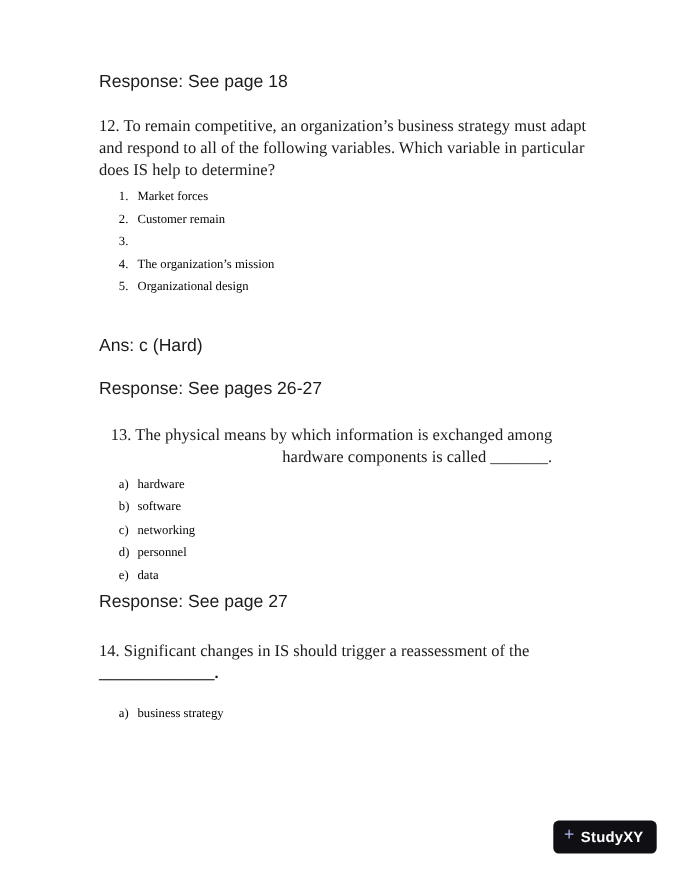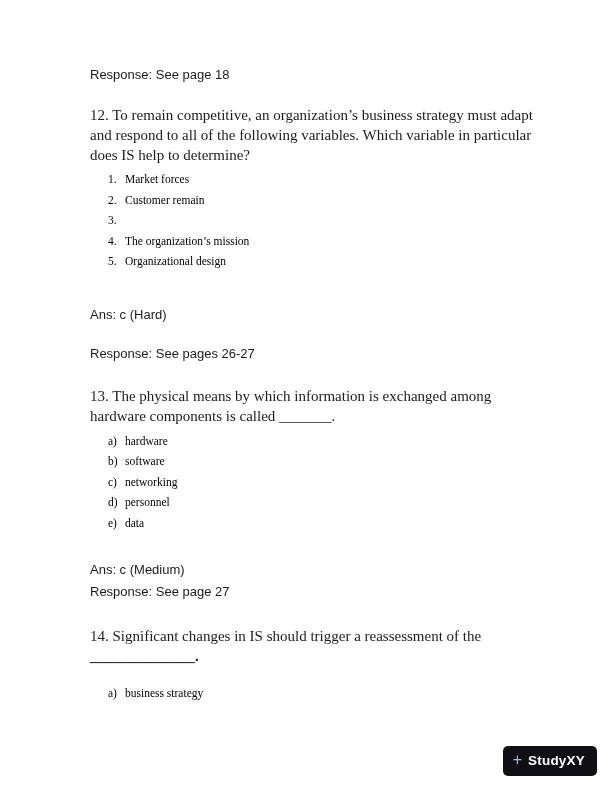--- a/index.html
+++ b/index.html
@@ -11,32 +11,32 @@
     margin: 0 auto;
     background: #ffffff;
     overflow: hidden;
     font-family: "Liberation Sans", sans-serif;
     color: #1b1b1b;
   }
   .content { padding: 68px 0 0 90px; }
 
   .sans-line {
     font-family: "Liberation Sans", sans-serif;
-    font-size: 13px;
+    font-size: 16px;
     line-height: 14px;
     color: #1b1b1b;
   }
   .stem {
     font-family: Liberation Serif, serif;
     font-size: 15px;
     line-height: 20px;
     max-width: 445px;
     color: #1b1b1b;
   }
-  .stem.narrow { max-width: 412px; }
+  .stem.narrow { max-width: 412px; text-align: right; }
   .bold { font-weight: bold; }
 
   .olist {
     font-family: "Liberation Serif", serif;
     font-size: 11.5px;
     line-height: 20.5px;
     color: #000000;
     padding-left: 18px;
   }
   .opt { display: flex; }
@@ -135,21 +135,20 @@
       <div class="opt">
         <span class="marker">d)</span>
         <span class="label">personnel</span>
       </div>
       <div class="opt">
         <span class="marker">e)</span>
         <span class="label">data</span>
       </div>
     </div>
 
-    <div class="sans-line m-q13ans">Ans: c (Medium)</div>
     <div class="sans-line m-q13resp">Response: See page 27</div>
 
     <div class="stem m-q14stem"><span>14. Significant changes in IS should trigger a reassessment of the </span><span class="bold">______________.</span></div>
 
     <div class="olist m-q14list">
       <div class="opt">
         <span class="marker">a)</span>
         <span class="label">business strategy</span>
       </div>
     </div>

